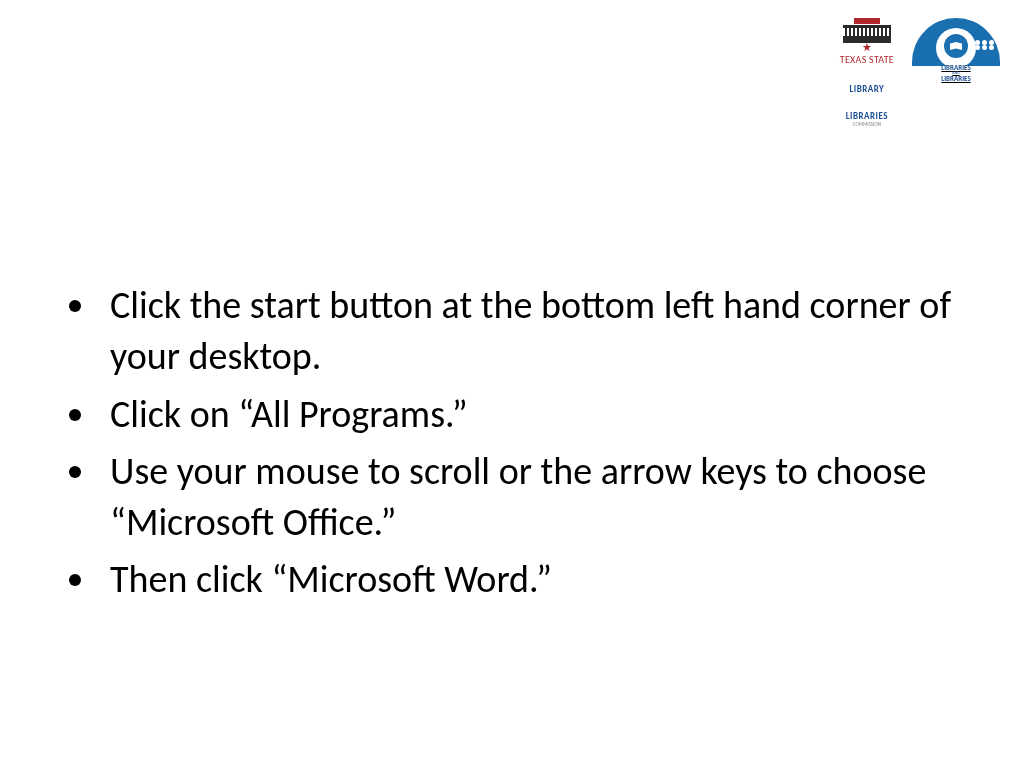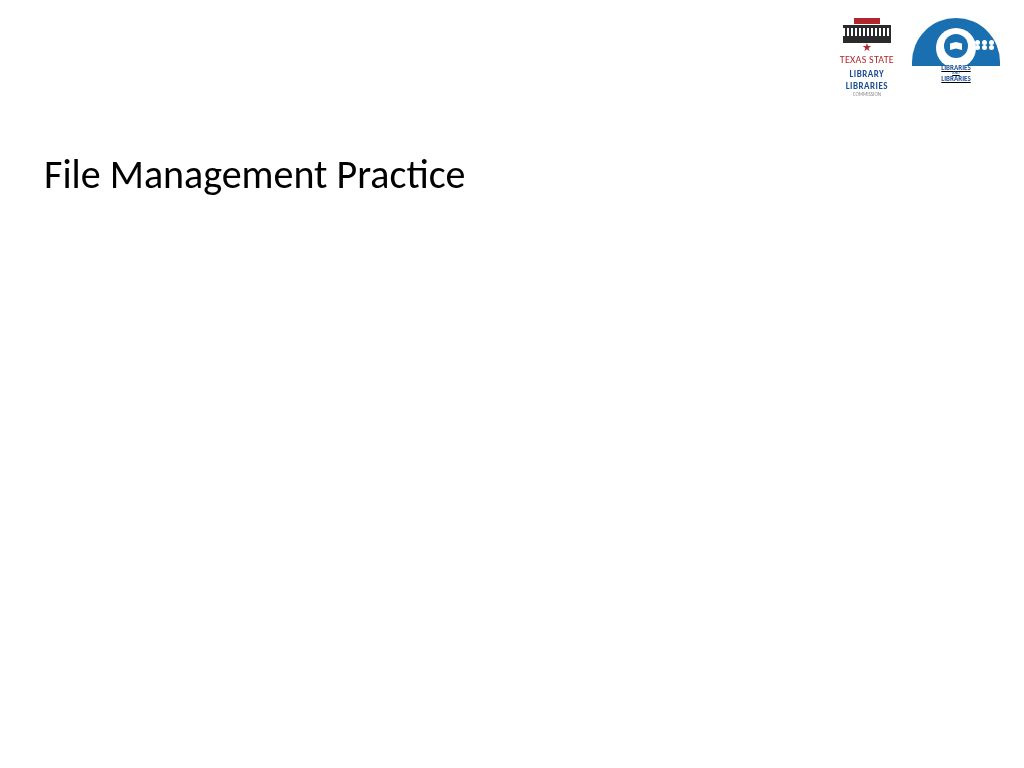--- a/index.html
+++ b/index.html
@@ -13,21 +13,21 @@
   
   .tsla-roof { width: 26px; height: 6px; background: #b0282e; }
   .tsla-bldg { width: 48px; height: 18px; background: #2a2a2a; position: relative; margin-top: 1px;
                background-image: repeating-linear-gradient(90deg,#fff 0 2px,#2a2a2a 2px 4px),
                                  linear-gradient(#2a2a2a,#2a2a2a);
                background-size: 100% 8px, 100% 100%;
                background-position: 0 3px, 0 0;
                background-repeat: no-repeat,no-repeat; }
   .tsla-star { color:#b0282e; font-size:11px; line-height:8px; margin-top:1px; }
   .tsla-t1 { font-size:10px; color:#b0282e; letter-spacing:0.3px; margin-top:1px; }
-  .tsla-t2 { font-size:9px; font-weight:700; color:#1a4d8f; letter-spacing:0.5px; line-height:1; margin-top:3px;text-align:right; }
+  .tsla-t2 { font-size:9px; font-weight:700; color:#1a4d8f; letter-spacing:0.5px; line-height:1; margin-top:18px;text-align:right; }
   .tsla-t3 { font-size:5px; color:#888; margin-top:1px; }
   
   .ll-wrap { position: relative; width: 88px; height: 56px; }
   .ll-fan  { width:88px; height:48px; background:#1a6fb0; border-top-left-radius:88px; border-top-right-radius:88px; }
   .ll-cut  { position:absolute; top:10px; left:24px; width:40px; height:40px; background:#fff; border-radius:50%; }
   .ll-inner{ position:absolute; top:16px; left:32px; width:24px; height:24px; background:#1a6fb0; border-radius:50%; display:flex; align-items:center; justify-content:center;}
   .ll-book { width:12px; height:8px; background:#fff; clip-path: polygon(0 100%,0 20%,50% 0,100% 20%,100% 100%,50% 80%); }
   .ll-people{ position:absolute; top:22px; right:6px; display:flex; gap:2px; }
   .ll-p    { width:5px; height:5px; background:#fff; border-radius:50%; box-shadow: 0 5px 0 0 #fff; }
   .ll-lbl  { position:absolute; top:46px; left:0; right:0; text-align:center;text-decoration:underline; }
@@ -63,16 +63,21 @@
         </div>
         <div class="ll-lbl">
           <div class="ll-lbl1">LIBRARIES</div>
           <div class="ll-lbl2">AND</div>
           <div class="ll-lbl1">LIBRARIES</div>
         </div>
       </div>
     </div>
   </div>
 
-  <h1 class="title">File Management Practice</h1>
 
+  <ul class="bullets">
+    <li>Click the start button at the bottom left hand corner of your desktop.</li>
+    <li>Click on “All Programs.”</li>
+    <li>Use your mouse to scroll or the arrow keys to choose “Microsoft Office.”</li>
+    <li>Then click “Microsoft Word.”</li>
+  </ul>
 
 </div>
 
 </body></html>

